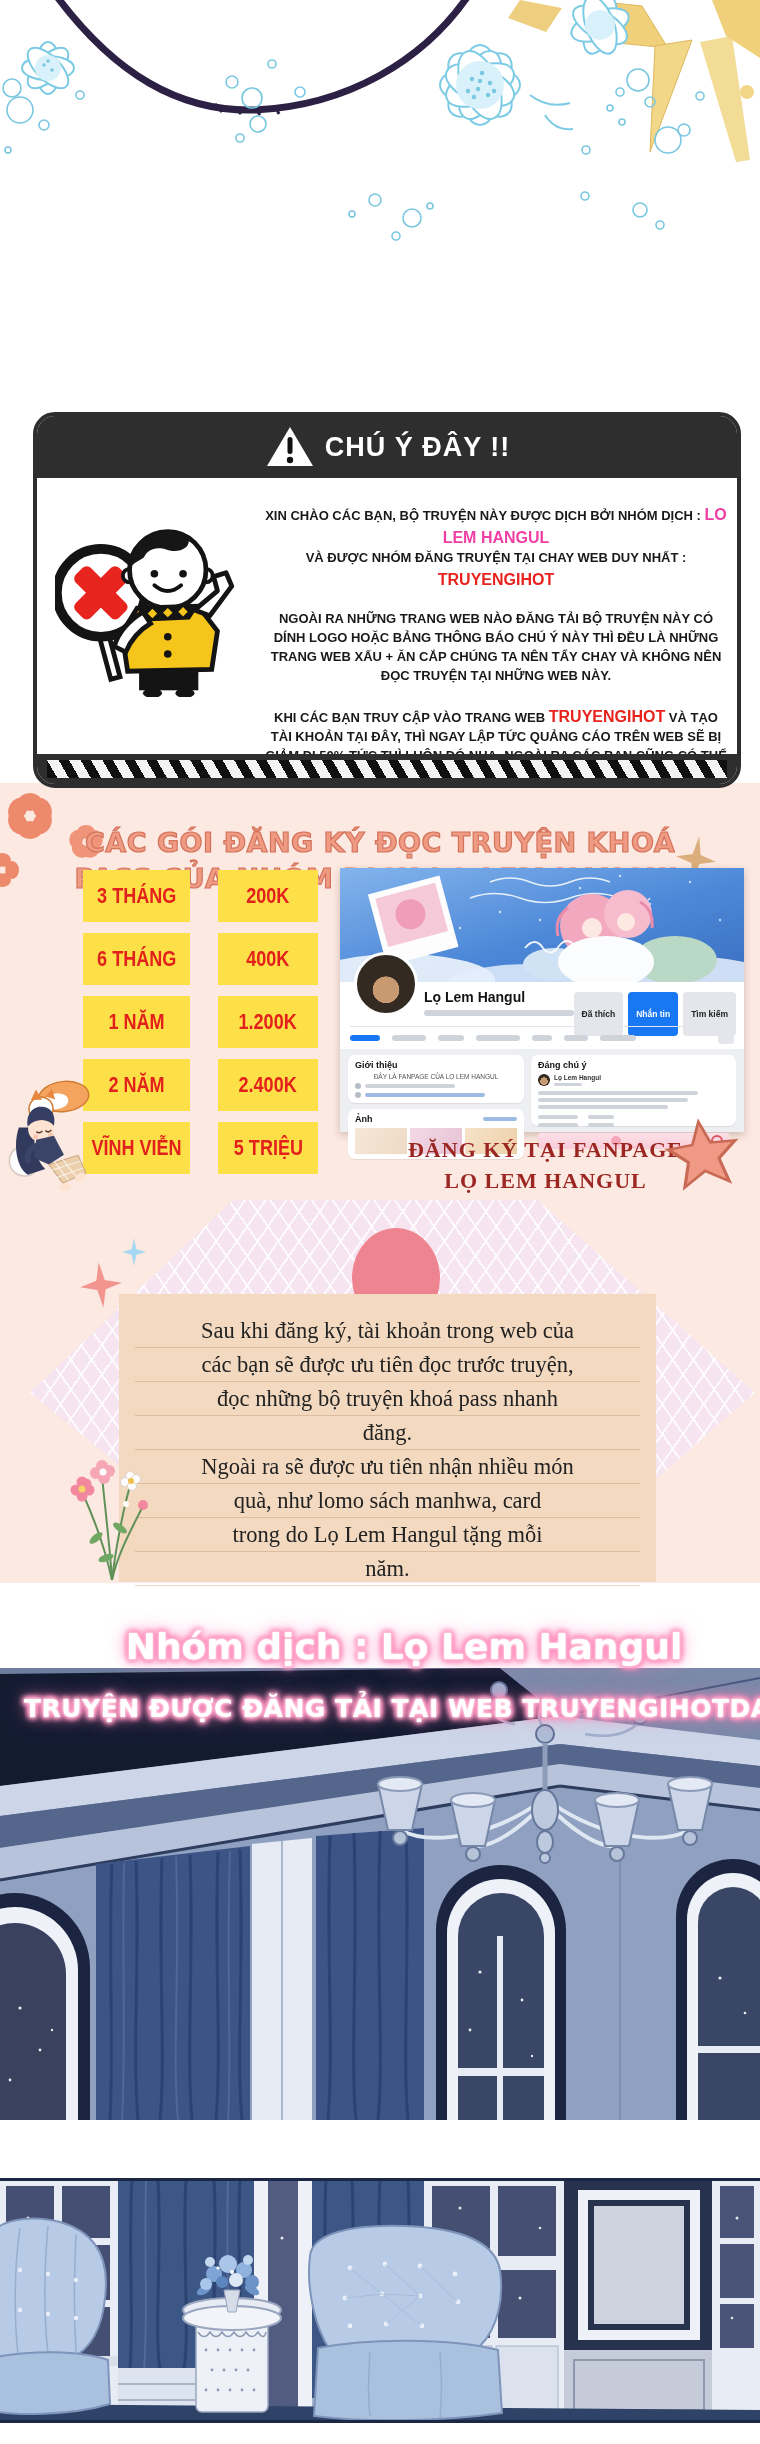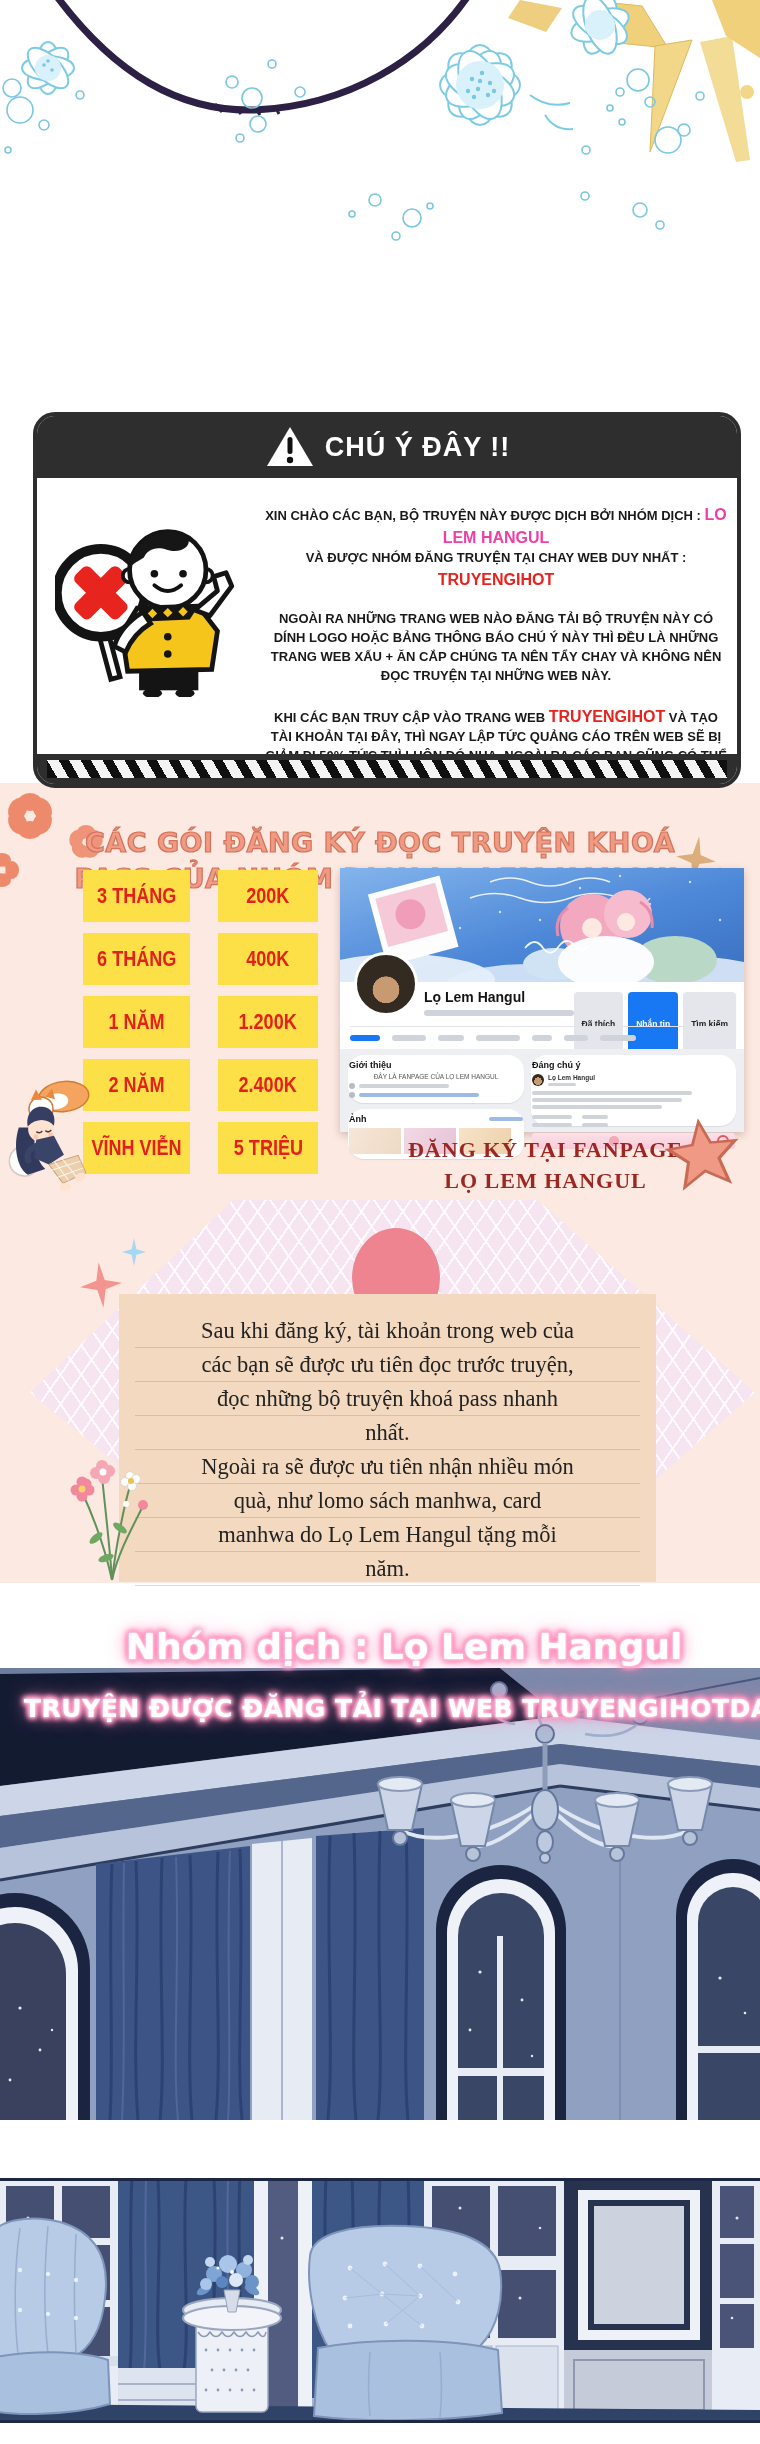--- a/index.html
+++ b/index.html
@@ -56,29 +56,29 @@
         font-size:22.5px;line-height:33px;color:#222;border-bottom:1px solid rgba(165,105,55,.25);}
 
   
   .fb{position:absolute;left:340px;top:868px;width:404px;height:264px;background:#fff;z-index:4;
         box-shadow:0 3px 8px rgba(100,70,60,.28);font-family:"Liberation Sans",sans-serif;}
   .fb-cover{position:absolute;top:0;left:0;width:404px;height:114px;overflow:hidden;}
   .fb-avatar{position:absolute;left:14px;top:84px;width:58px;height:58px;border-radius:50%;
         border:3px solid #fff;background:radial-gradient(circle at 50% 60%,#c89a72 0 29%,#332a22 30%);z-index:2;}
   .fb-name{position:absolute;left:84px;top:121px;font-size:14px;font-weight:700;color:#141414;}
   .bar{background:#cfd4db;border-radius:3px;}
-  .fb-btn{height:36px;padding:14px 8px;border-radius:4px;background:#e4e6eb;color:#222;
+  .fb-btn{height:36px;padding:4px 8px;border-radius:4px;background:#e4e6eb;color:#222;
         font-size:8.5px;font-weight:700;display:flex;align-items:center;}
   .fb-btn.primary{background:#1877f2;color:#fff;}
   .fb-tabs{position:absolute;top:158px;left:10px;right:10px;height:22px;border-top:1px solid #e2e4e8;
         display:flex;align-items:center;gap:12px;}
   .fb-body{position:absolute;top:181px;bottom:0;left:0;right:0;background:#edeff3;
         padding:6px 8px;display:flex;gap:7px;box-sizing:border-box;}
-  .fb-card{background:#fff;border-radius:16px;box-shadow:0 1px 1px rgba(0,0,0,.08);
-        padding:5px 1px;box-sizing:border-box;}
+  .fb-card{background:#fff;border-radius:7px;box-shadow:0 1px 1px rgba(0,0,0,.08);
+        padding:5px 7px;box-sizing:border-box;}
   .fb-card-title{font-size:9px;font-weight:700;color:#111;}
 
   
   .glow{position:absolute;left:0;width:760px;text-align:center;color:#fff;z-index:30;
         font-family:"DejaVu Sans",sans-serif;font-weight:800;white-space:nowrap;
         text-shadow:0 0 3px #fff,0 0 6px #ff9cc4,0 0 12px #ff8bbb,0 0 20px #ff7ab2,
           2px 2px 5px #ff9cc4,-2px 2px 5px #ff9cc4,2px -2px 5px #ff9cc4,-2px -2px 5px #ff9cc4;margin-left:24px;}
   .glow1{top:1626px;font-size:36px;}
   .glow2{top:1694px;font-size:25px;letter-spacing:.5px;}
 </style>
@@ -469,24 +469,24 @@
   <div class="lattice"></div>
   <div class="pink-circle"></div>
   <div class="spark" style="left:80px;top:1262px;width:42px;height:46px;background:#f2958f;transform:rotate(-6deg)"></div>
   <div class="spark" style="left:122px;top:1238px;width:24px;height:28px;background:#a5d8f2"></div>
   <div class="spark" style="left:118px;top:1296px;width:32px;height:38px;background:#a5d8f2"></div>
 
   <div class="beige-box">
     <div class="benefit-line">Sau khi đăng ký, tài khoản trong web của</div>
     <div class="benefit-line">các bạn sẽ được ưu tiên đọc trước truyện,</div>
     <div class="benefit-line">đọc những bộ truyện khoá pass nhanh</div>
-    <div class="benefit-line">nhất.</div>
+    <div class="benefit-line">đăng.</div>
     <div class="benefit-line">Ngoài ra sẽ được ưu tiên nhận nhiều món</div>
     <div class="benefit-line">quà, như lomo sách manhwa, card</div>
-    <div class="benefit-line">manhwa do Lọ Lem Hangul tặng mỗi</div>
+    <div class="benefit-line">trong do Lọ Lem Hangul tặng mỗi</div>
     <div class="benefit-line">năm.</div>
   </div>
 
   <svg class="abs" style="left:66px;top:1458px;z-index:5" width="90" height="125" viewBox="0 0 90 125">
     <g stroke="#5f9158" stroke-width="2" fill="none">
       <path d="M46,122 C40,95 28,60 16,34"></path>
         <path d="M46,122 C44,90 38,40 36,18"></path>
       <path d="M46,122 C50,88 58,48 64,28"></path>
         <path d="M46,122 C52,95 66,70 76,50"></path>
     </g>

